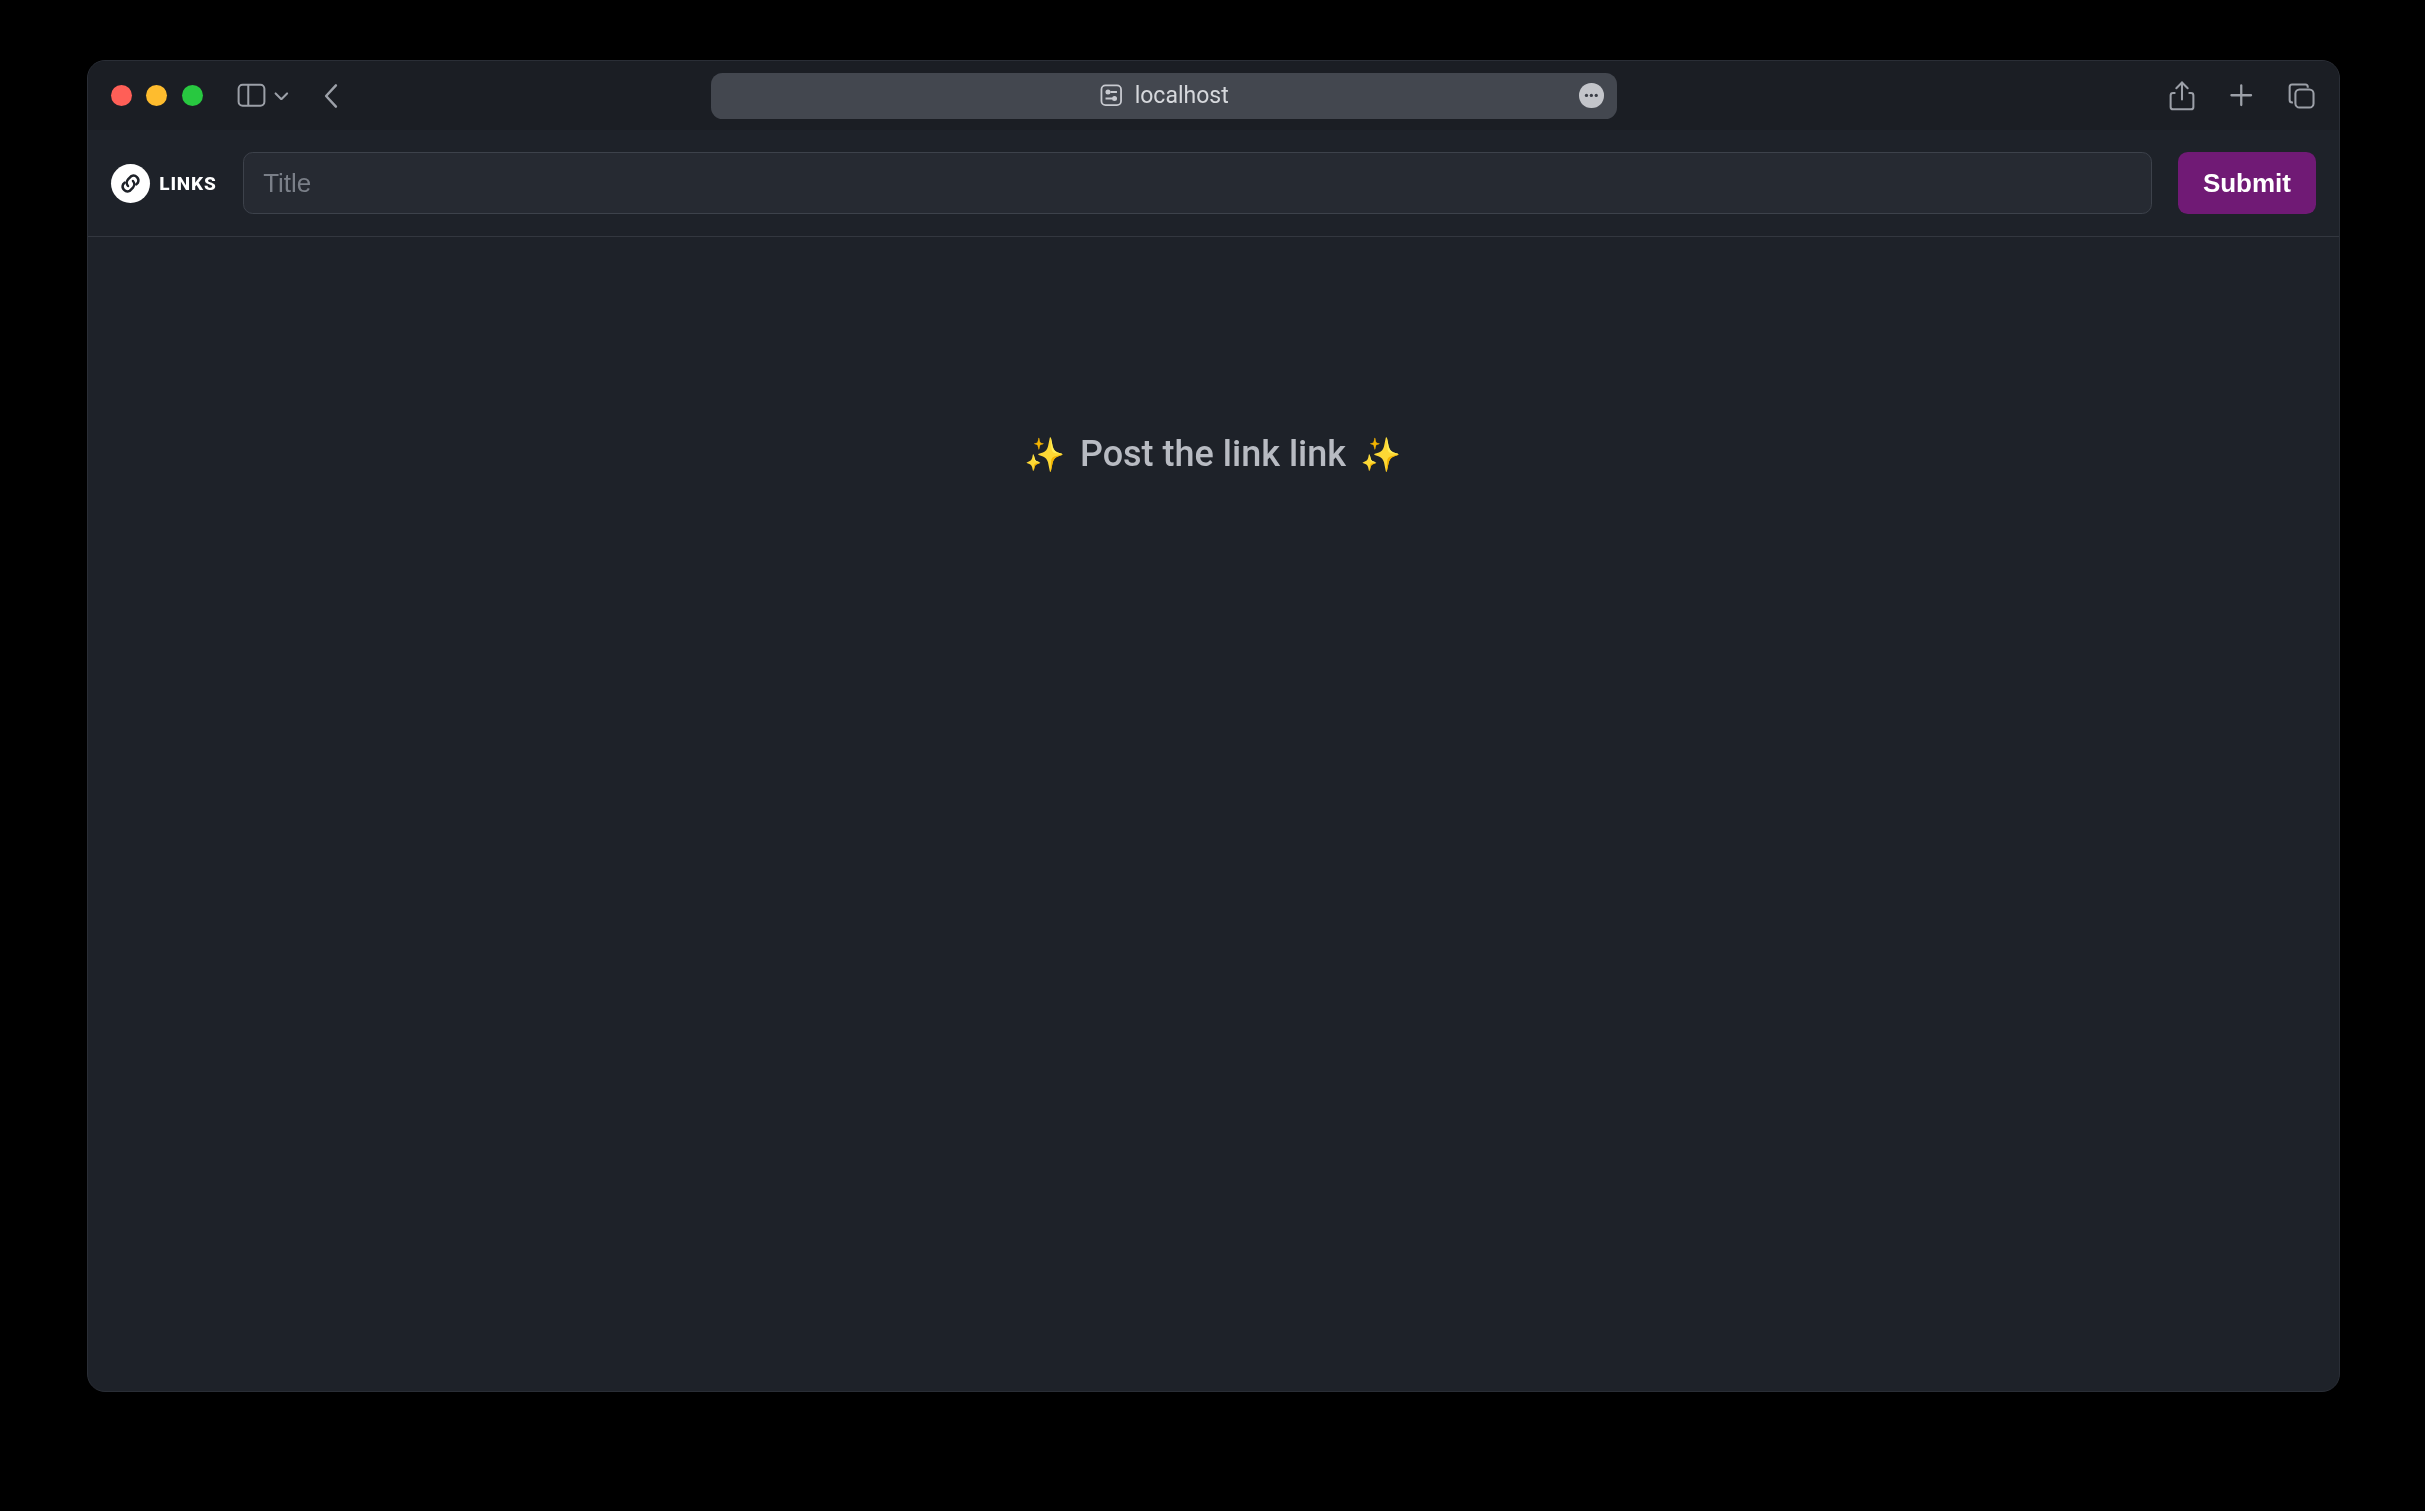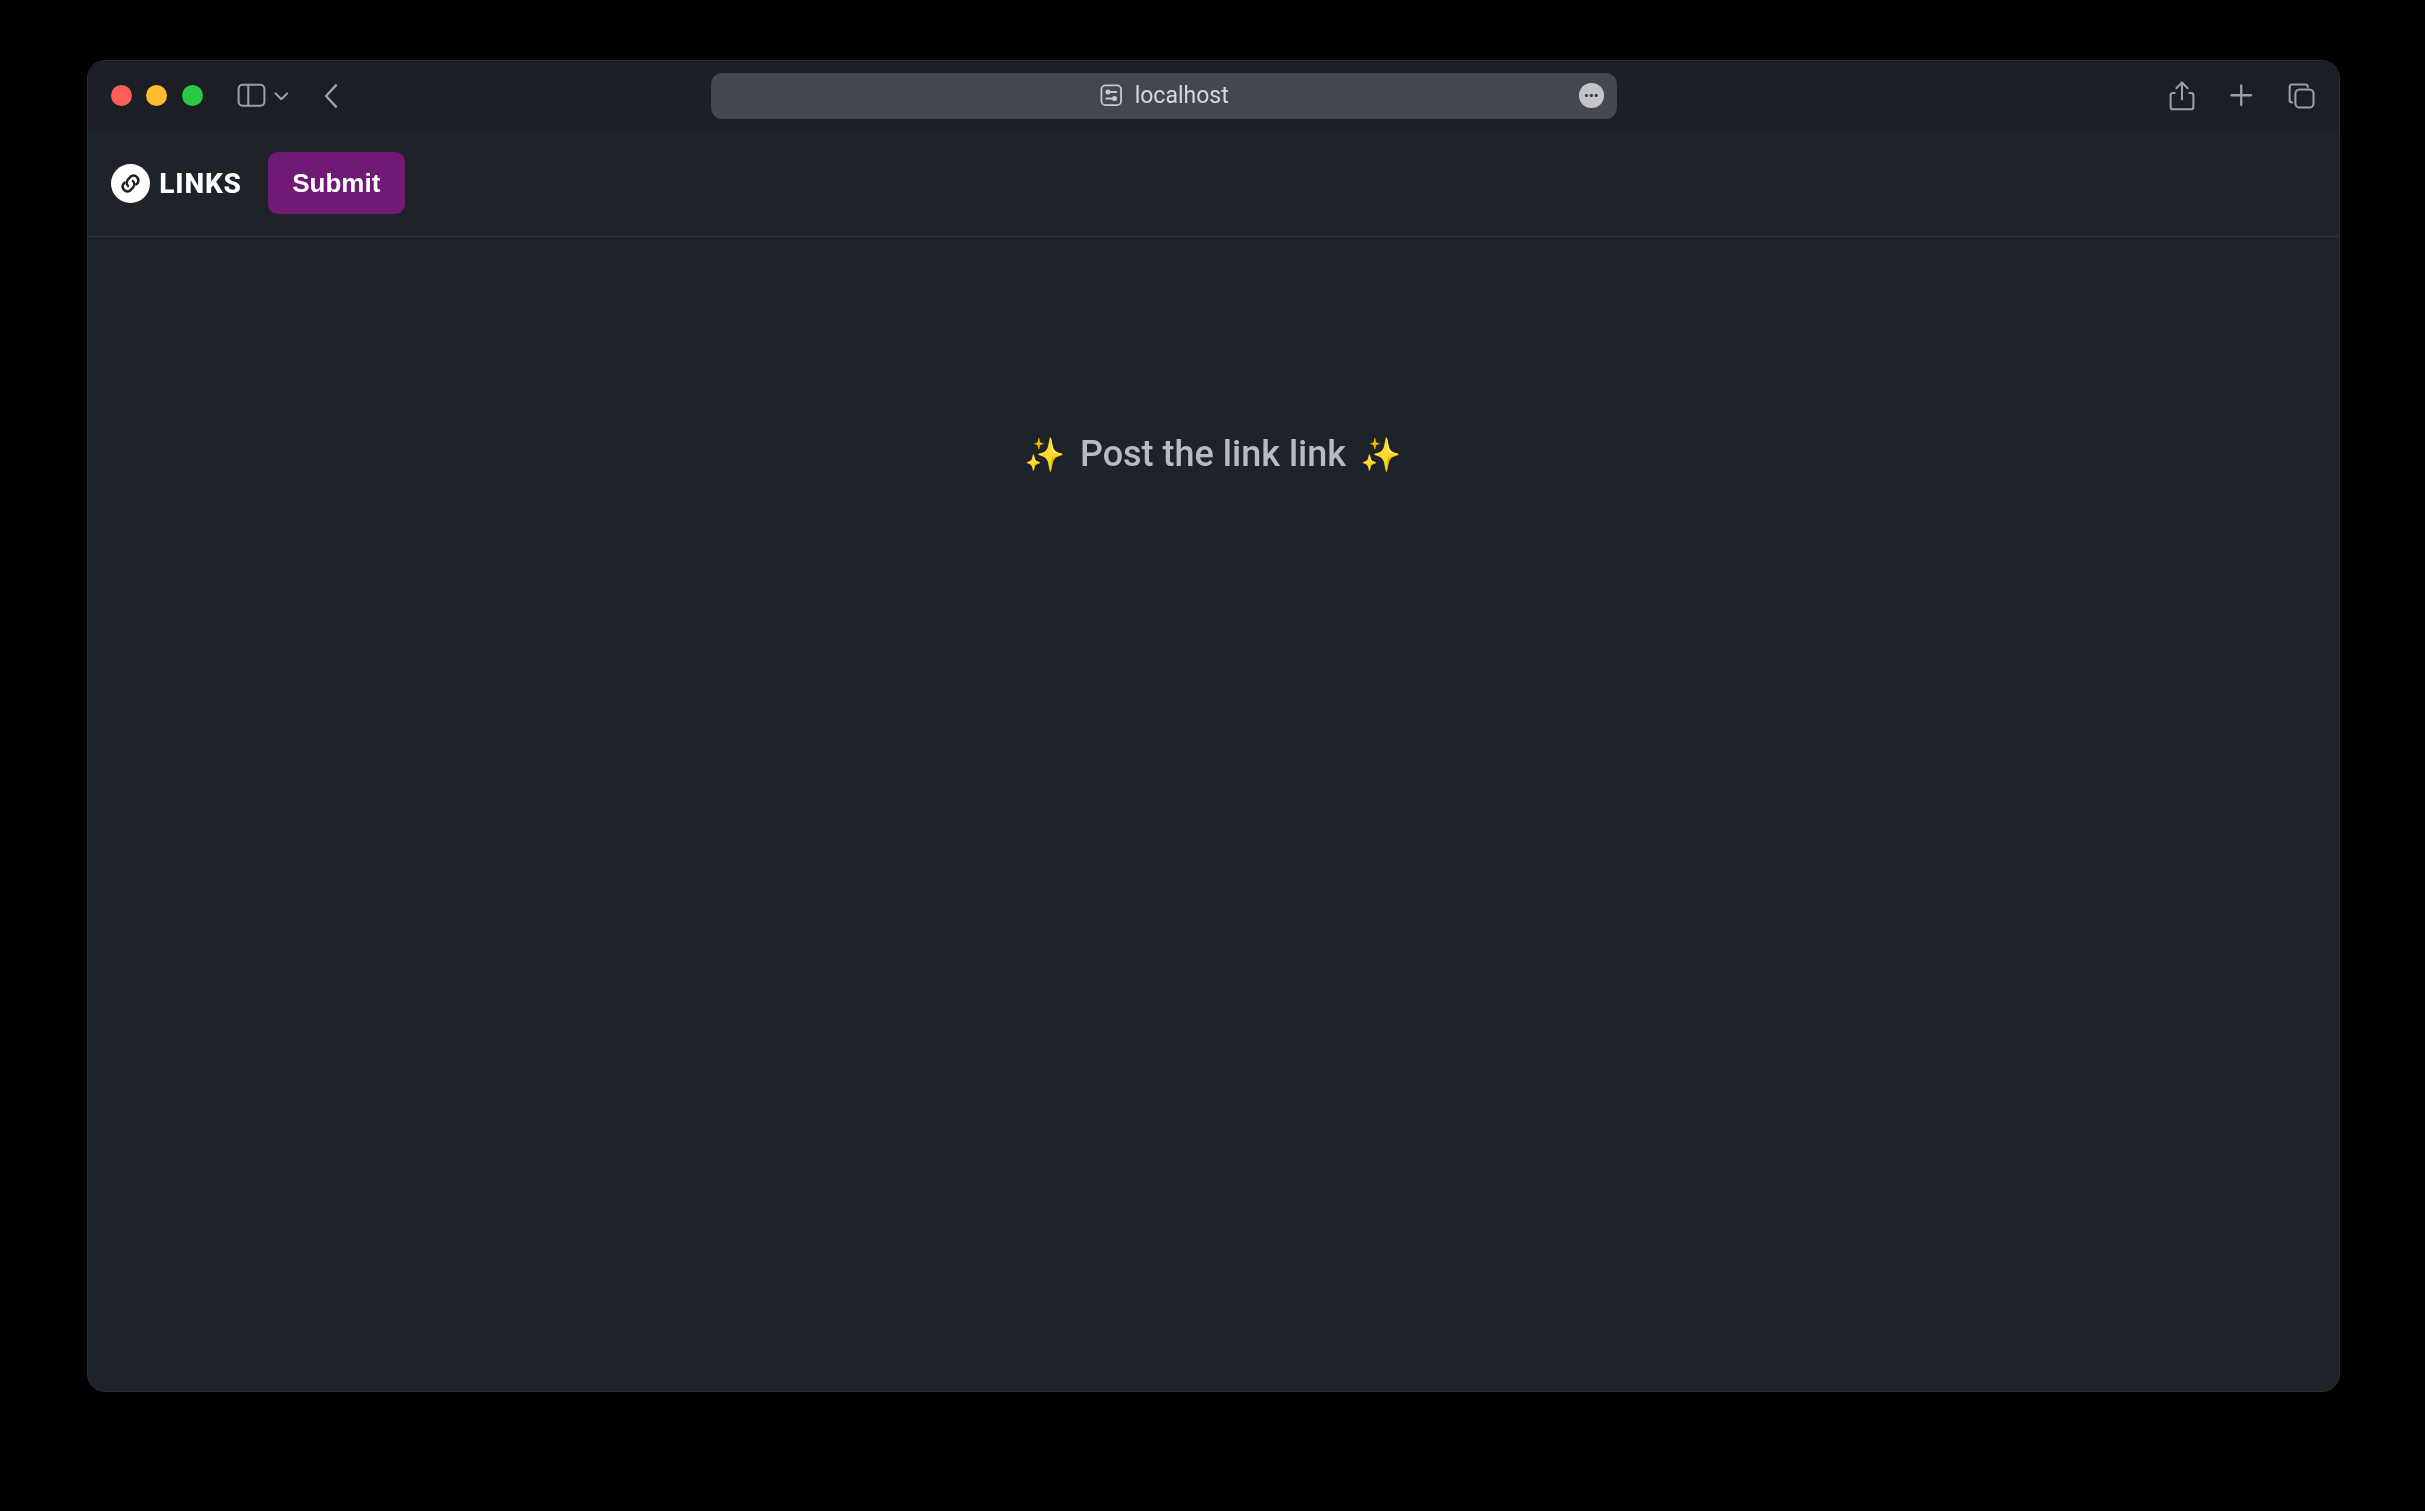--- a/index.html
+++ b/index.html
@@ -150,21 +150,21 @@
       background: #fff;
       display: flex;
       align-items: center;
       justify-content: center;
       color: #1e2229;
     }
 
     .brand-text {
       color: #fff;
       font-weight: 800;
-      font-size: 28px;
+      font-size: 19px;
       letter-spacing: 0.8px;
     }
 
     .text-input {
       flex: 1;
       height: 62px;
       background: #262a32;
       border: 1.6px solid #3d424b;
       border-radius: 9.8px;
       color: #e6e8ec;
@@ -295,20 +295,21 @@
     <div class="brand">
       <div class="brand-icon">
         <svg width="23" height="23" viewBox="0 0 28 28" fill="none" stroke="#1e2229" stroke-width="3" stroke-linecap="round">
           <path d="M11 17 a6 6 0 0 1 0 -8 l4 -4 a6 6 0 0 1 8 8 l-2 2"></path>
           <path d="M17 11 a6 6 0 0 1 0 8 l-4 4 a6 6 0 0 1 -8 -8 l2 -2"></path>
         </svg>
       </div>
       <span class="brand-text">LINKS</span>
     </div>
 
+    <input class="text-input" type="text" placeholder="Title" style="">
 
 
     <button class="submit-btn">Submit</button>
   </div>
 
   <div class="content">
     <div class="empty-state">
       <span class="sparkle">✨</span>
       <span>Post the link link</span>
       <span class="sparkle">✨</span>

